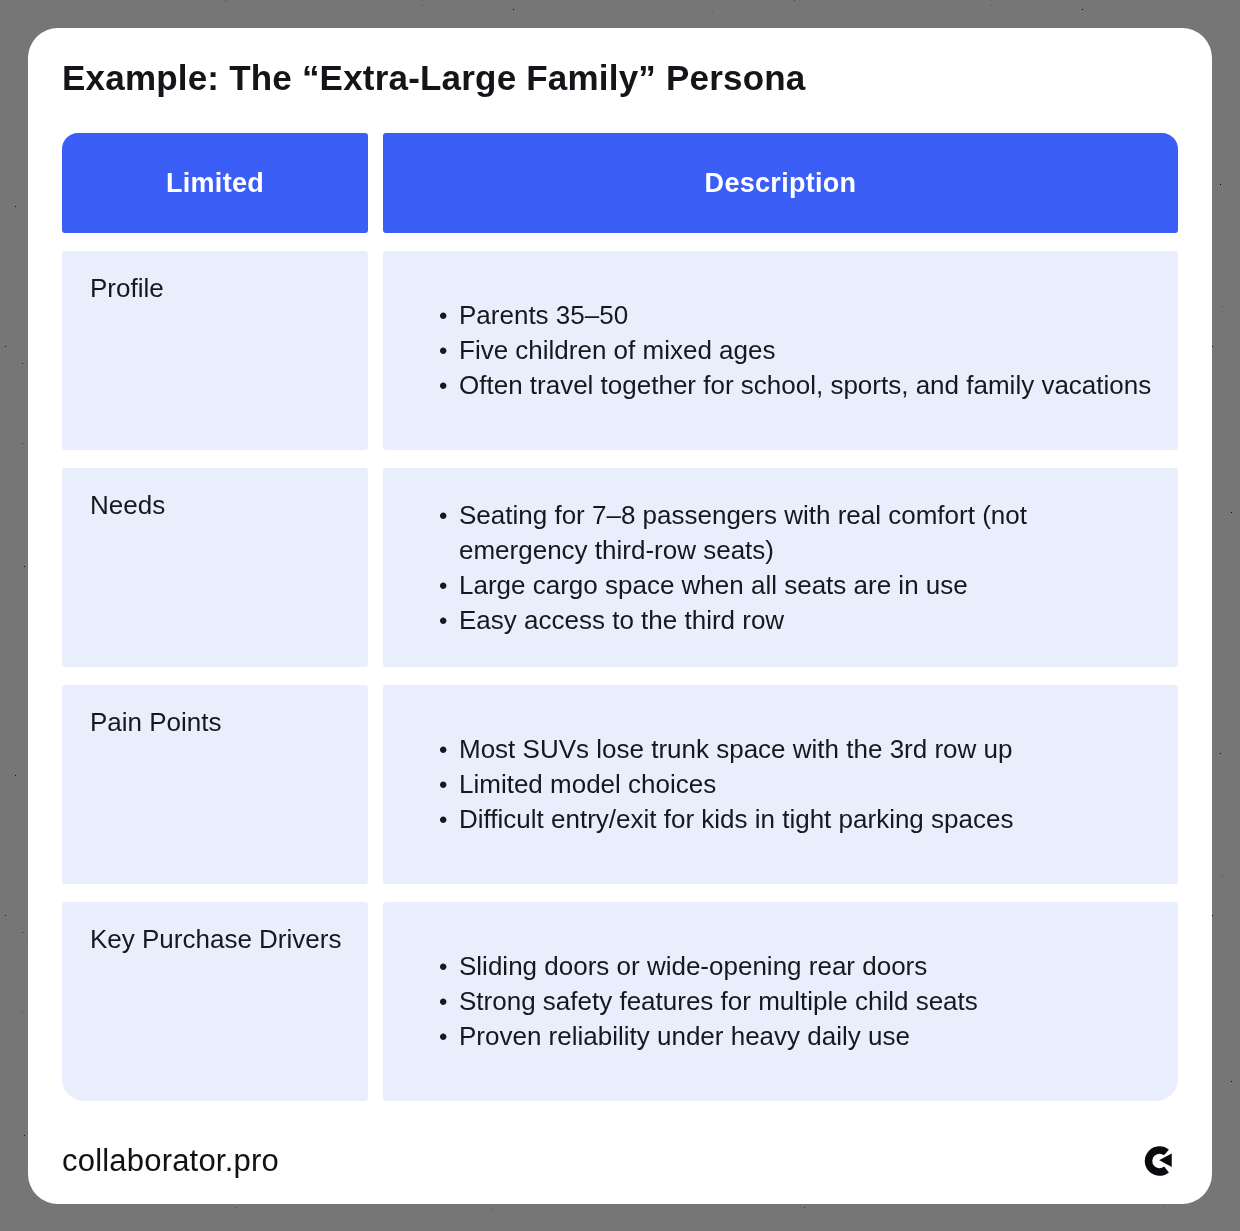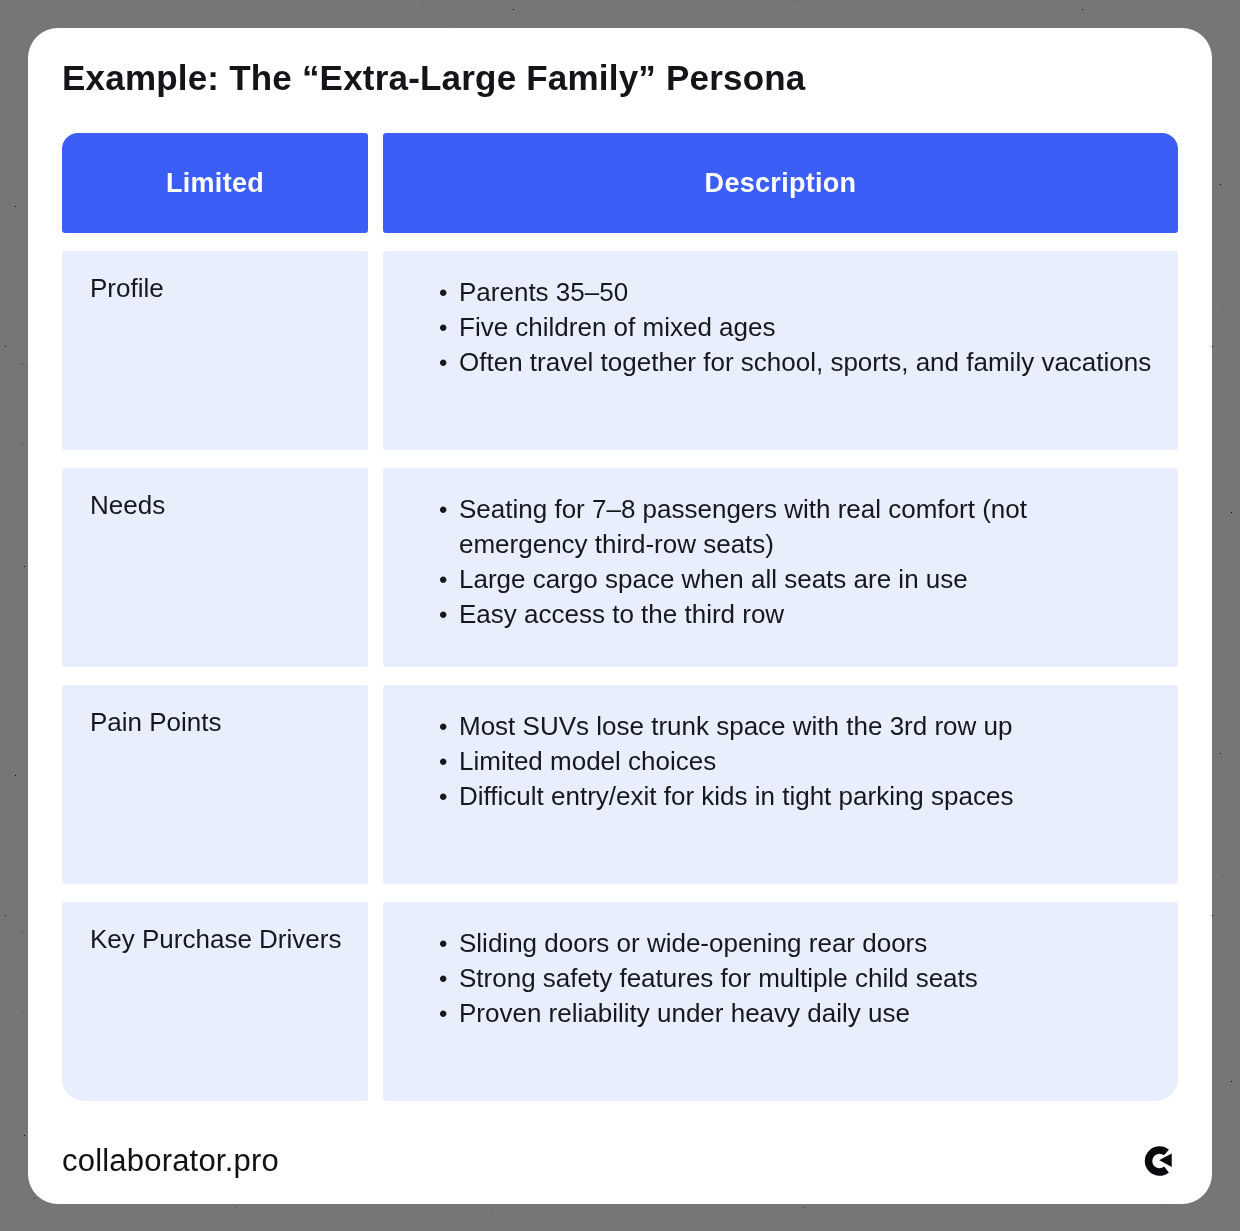--- a/index.html
+++ b/index.html
@@ -60,20 +60,21 @@
     display: flex;
     align-items: flex-start;
     padding: 20px 16px 20px 28px;
     font-size: 26px;
     color: #17171E;
     line-height: 34px;
   }
   .cell.desc {
     min-height: 199px;
     display: flex;
+    align-items: center;
     padding: 24px 26px 24px 0;
   }
   .cell.bottom-left  { border-radius: 3px 3px 3px 22px; }
   .cell.bottom-right { border-radius: 3px 3px 22px 3px; }
   .desc ul {
     list-style: none;
     margin-left: 56px;
   }
   .desc li {
     position: relative;

